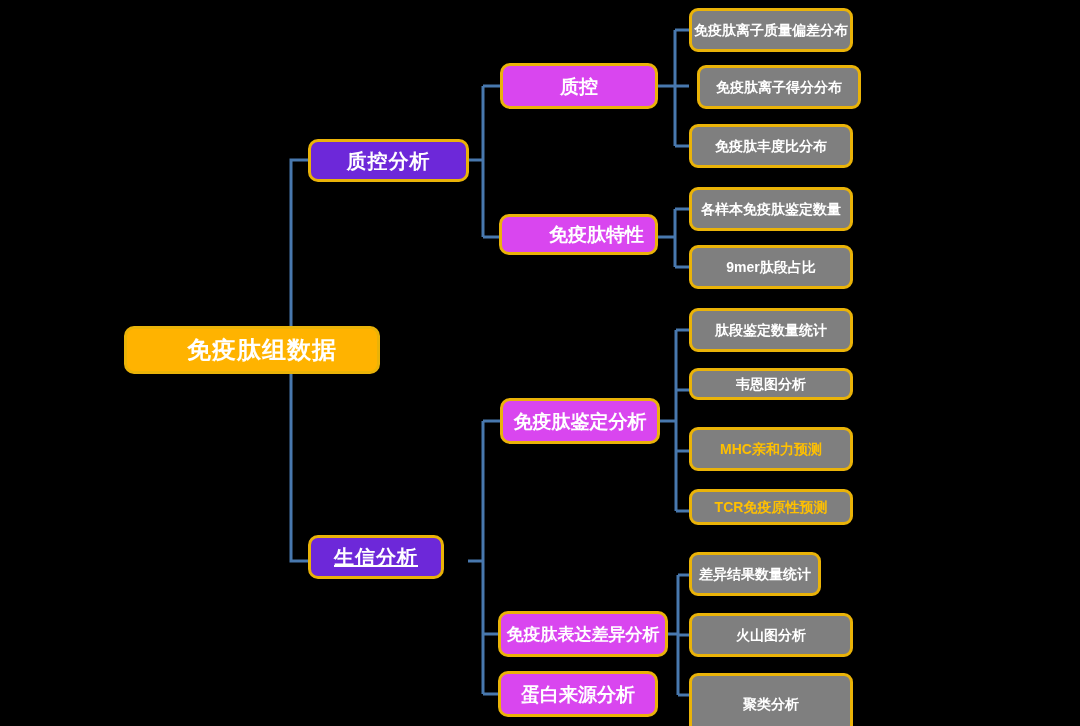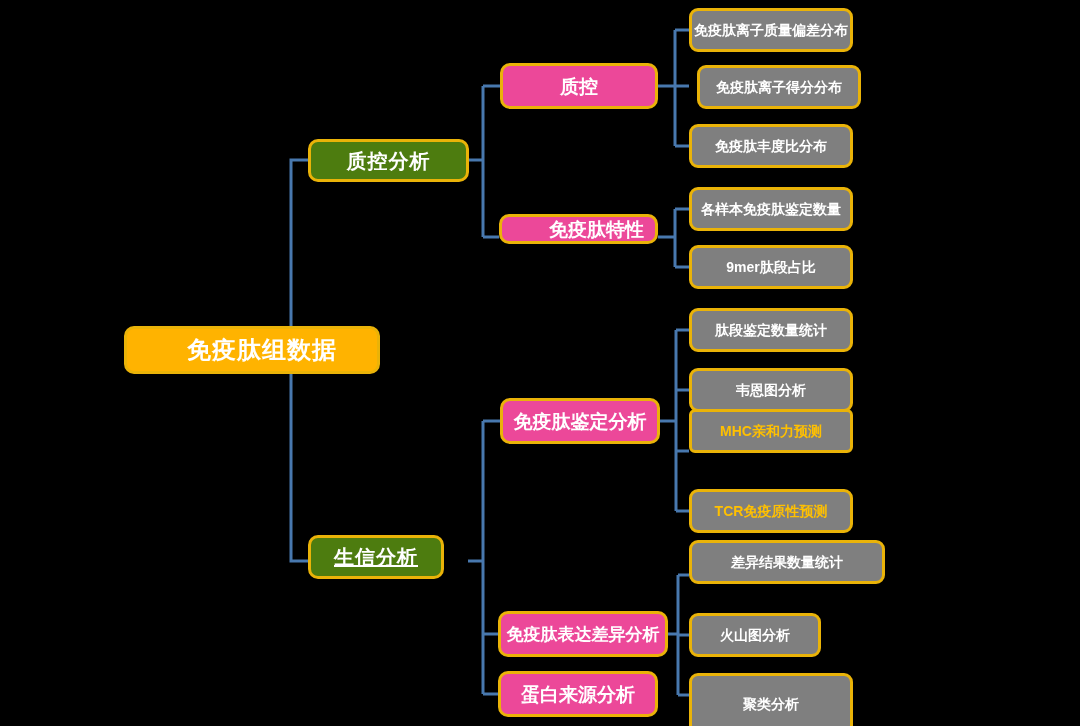--- a/index.html
+++ b/index.html
@@ -16,22 +16,22 @@
     box-sizing:border-box;
     display:flex;align-items:center;justify-content:center;
     color:#fff;font-weight:bold;
     border:3px solid #eab308;
     border-radius:10px;
     white-space:nowrap;
     text-align:center;
     line-height:1;
   }
   .root{background:#FFB300;font-size:24px;letter-spacing:1px;padding-left:20px;}
-  .branch{background:#4d7c0f;font-size:20px;letter-spacing:1px;}
-  .child{background:#ec4899;font-size:19px;}
+  .branch{background:#6d28d9;font-size:20px;letter-spacing:1px;}
+  .child{background:#d946ef;font-size:19px;}
   .child.small-text{font-size:17px;}
   .leaf{background:#7F7F7F;font-size:14px;border-radius:9px;}
   .leaf.highlight{color:#FFC000;}
 </style>
 </head>
 <body>
 
 <div id="canvas">
 
   <svg id="wires" viewBox="0 0 1080 726" xmlns="http://www.w3.org/2000/svg">
@@ -76,34 +76,34 @@
       <path d="M678 695 H689"></path>
     </g>
   </svg>
 
   <div class="node root" style="left:124px;top:326px;width:256px;height:48px;">免疫肽组数据</div>
 
   <div class="node branch" style="left:308px;top:139px;width:161px;height:43px;">质控分析</div>
   <div class="node branch" style="left:308px;top:535px;width:136px;height:44px;text-decoration:underline;">生信分析</div>
 
   <div class="node child" style="left:500px;top:63px;width:158px;height:46px;">质控</div>
-  <div class="node child" style="left:499px;top:214px;width:159px;height:30px;padding-left:36px;">免疫肽特性</div>
+  <div class="node child" style="left:499px;top:214px;width:159px;height:41px;padding-left:36px;">免疫肽特性</div>
   <div class="node child" style="left:500px;top:398px;width:160px;height:46px;">免疫肽鉴定分析</div>
   <div class="node child small-text" style="left:498px;top:611px;width:170px;height:46px;">免疫肽表达差异分析</div>
   <div class="node child" style="left:498px;top:671px;width:160px;height:46px;">蛋白来源分析</div>
 
   <div class="node leaf" style="left:689px;top:8px;width:164px;height:44px;">免疫肽离子质量偏差分布</div>
   <div class="node leaf" style="left:689px;top:65px;width:164px;height:44px;margin-left:8px;">免疫肽离子得分分布</div>
   <div class="node leaf" style="left:689px;top:124px;width:164px;height:44px;text-align:center;">免疫肽丰度比分布</div>
 
   <div class="node leaf" style="left:689px;top:187px;width:164px;height:44px;">各样本免疫肽鉴定数量</div>
   <div class="node leaf" style="left:689px;top:245px;width:164px;height:44px;">9mer肽段占比</div>
 
   <div class="node leaf" style="left:689px;top:308px;width:164px;height:44px;">肽段鉴定数量统计</div>
-  <div class="node leaf" style="left:689px;top:368px;width:164px;height:44px;">韦恩图分析</div>
-  <div class="node leaf highlight" style="left:689px;top:409px;width:164px;height:44px;border-radius:6px;">MHC亲和力预测</div>
-  <div class="node leaf highlight" style="left:689px;top:489px;width:164px;height:44px;">TCR免疫原性预测</div>
+  <div class="node leaf" style="left:689px;top:368px;width:164px;height:32px;">韦恩图分析</div>
+  <div class="node leaf highlight" style="left:689px;top:427px;width:164px;height:44px;">MHC亲和力预测</div>
+  <div class="node leaf highlight" style="left:689px;top:489px;width:164px;height:36px;">TCR免疫原性预测</div>
 
-  <div class="node leaf" style="left:689px;top:540px;width:196px;height:44px;">差异结果数量统计</div>
-  <div class="node leaf" style="left:689px;top:613px;width:132px;height:44px;">火山图分析</div>
+  <div class="node leaf" style="left:689px;top:552px;width:132px;height:44px;">差异结果数量统计</div>
+  <div class="node leaf" style="left:689px;top:613px;width:164px;height:44px;">火山图分析</div>
   <div class="node leaf" style="left:689px;top:673px;width:164px;height:61px;">聚类分析</div>
 
 </div>
 
 </body></html>

